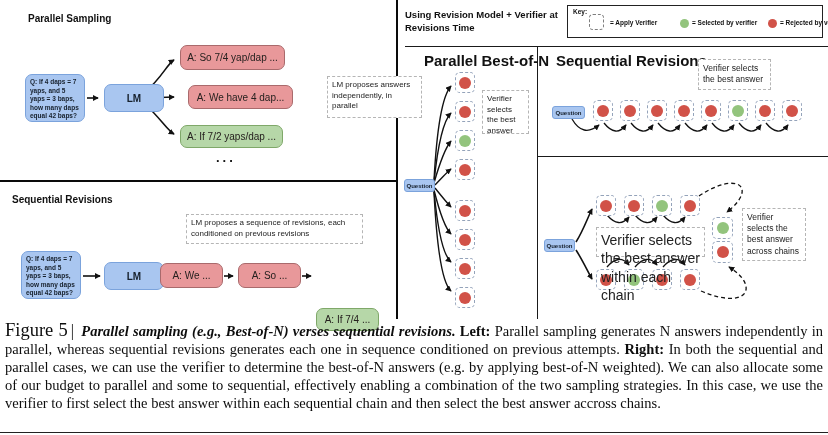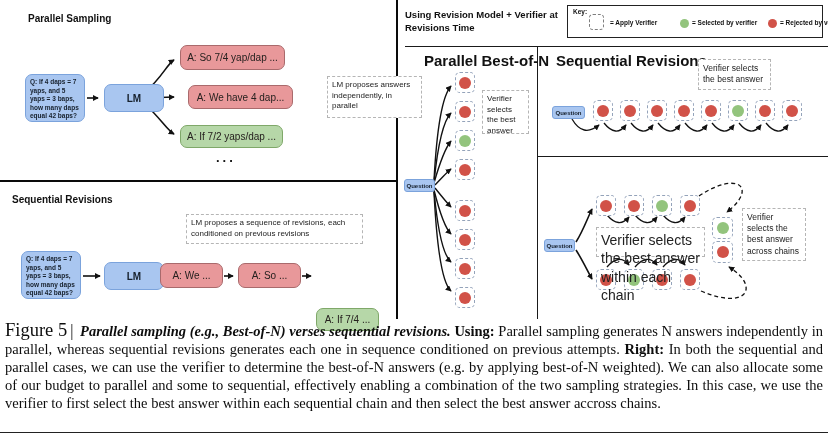--- a/index.html
+++ b/index.html
@@ -278,19 +278,19 @@
     </g>
     <g stroke="#111" stroke-width="1.3" fill="none" stroke-dasharray="4,3">
       <path d="M699,196 C738,170 758,188 727,212" marker-end="url(#ah)"></path>
       <path d="M701,291 C748,311 760,286 729,267" marker-end="url(#ah)"></path>
     </g>
   </svg>
 
   <div class="caption">
     <span class="figlabel">Figure 5</span><span class="figsep">|</span>
     <span class="bi">Parallel sampling (e.g., Best-of-N) verses sequential revisions.</span>
-    <b>Using:</b>
+    <b>Left:</b>
     <span>Parallel sampling generates N answers independently in parallel, whereas sequential revisions generates each one in sequence conditioned on previous attempts.</span>
     <b>Right:</b>
     <span>In both the sequential and parallel cases, we can use the verifier to determine the best-of-N answers (e.g. by applying best-of-N weighted). We can also allocate some of our budget to parallel and some to sequential, effectively enabling a combination of the two sampling strategies. In this case, we use the verifier to first select the best answer within each sequential chain and then select the best answer accross chains.</span>
   </div>
 
 </div>
 
 </body></html>

